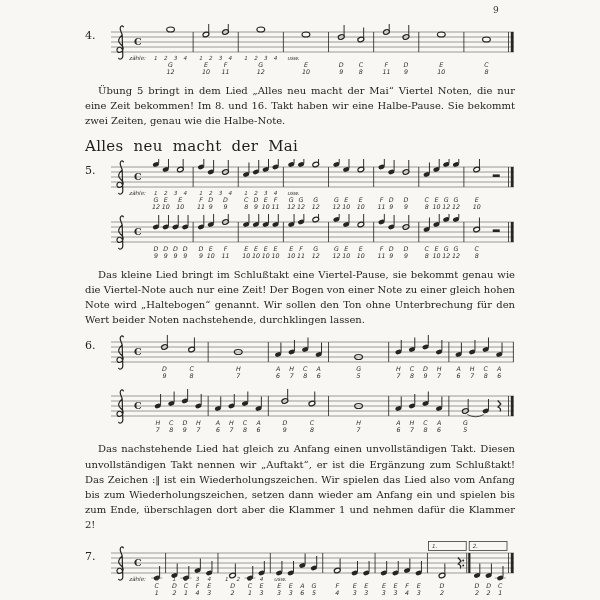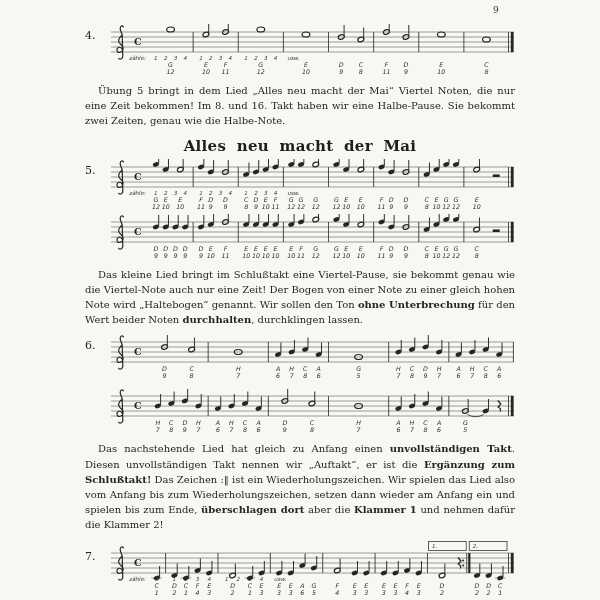--- a/index.html
+++ b/index.html
@@ -22,39 +22,39 @@
   }
   .sysrow.v7 .exnum{padding-top:11px;}
   svg.staff{display:block;}
   .para{
     margin:6px 0 0 0;
     font-size:10px;line-height:1.52;
     text-align:justify;text-indent:13px;
     color:#26261f;
   }
   h2.title{
-    font-size:15px;font-weight:bold;
-    text-align:center;word-spacing:5px;letter-spacing:0.3px;
+    font-size:15px;font-weight:normal;
+    text-align:left;word-spacing:5px;letter-spacing:0.3px;
     margin:8px 0 4px 0;color:#1f1f19;
   }
   h2.t-later{margin:13px 0 3px 0;}
   
   .sl{stroke:#6a6a62;stroke-width:0.65;}
   .bar{stroke:#3a3a33;stroke-width:0.9;}
   .ink{fill:#26261f;}
   .open{fill:none;stroke:#26261f;stroke-width:1.2;}
   .stem{stroke:#26261f;stroke-width:0.95;}
   .clef{fill:none;stroke:#26261f;stroke-width:1.2;stroke-linecap:round;}
   .ts{font-family:"DejaVu Serif",serif;font-weight:bold;font-size:9.5px;fill:#26261f;}
   .zl{font-family:"DejaVu Sans",sans-serif;font-style:italic;font-size:5.6px;fill:#3a3a33;}
   .nl{font-family:"DejaVu Sans",sans-serif;font-style:italic;font-size:6.3px;fill:#2e2e28;text-anchor:middle;}
   .rst{fill:none;stroke:#26261f;stroke-width:1.25;}
   .tie{fill:none;stroke:#26261f;stroke-width:0.8;}
   .volta{fill:none;stroke:#3a3a33;stroke-width:0.8;}
-  b{font-weight:bold;}
+  b{font-weight:normal;}
 </style>
 </head>
 <body>
 
 <div class="pnum">9</div>
 
 <div class="content">
 
   <div class="sysrow">
     <div class="exnum">4.</div>
@@ -525,21 +525,21 @@
         </g>
         <text class="nl" x="368.65625" y="37">C</text>
         <text class="nl" x="368.65625" y="44">8</text>
         <rect class="ink" x="384.71875" y="15.4" width="7" height="2.6"></rect>
         <line class="bar" x1="400.5" y1="8" x2="400.5" y2="28"></line>
         <rect class="ink" x="402.8" y="8" width="2.8" height="20"></rect>
       </svg>
   </div>
 
 
-  <p class="para"><span>Das kleine Lied bringt im Schlußtakt eine Viertel-Pause, sie bekommt genau wie die Viertel-Note auch nur eine Zeit! Der Bogen von einer Note zu einer gleich hohen Note wird „Haltebogen“ genannt. Wir sollen den Ton </span><b>ohne Unterbrechung</b><span> für den Wert beider Noten </span><b>durchhalten</b><span>, durchklingen lassen.</span></p>
+  <p class="para"><span>Das kleine Lied bringt im Schlußtakt eine Viertel-Pause, sie bekommt genau wie die Viertel-Note auch nur eine Zeit! Der Bogen von einer Note zu einer gleich hohen Note wird „Haltebogen“ genannt. Wir sollen den Ton </span><b>ohne Unterbrechung</b><span> für den Wert beider Noten </span><b>nachstehende</b><span>, durchklingen lassen.</span></p>
 
   <div class="sysrow" style="margin-top:7px">
     <div class="exnum">6.</div>
     <svg class="staff" width="407" height="47" viewBox="0 0 407 47">
         <line class="sl" x1="3" y1="8" x2="406" y2="8"></line>
         <line class="sl" x1="3" y1="13" x2="406" y2="13"></line>
         <line class="sl" x1="3" y1="18" x2="406" y2="18"></line>
         <line class="sl" x1="3" y1="23" x2="406" y2="23"></line>
         <line class="sl" x1="3" y1="28" x2="406" y2="28"></line>
         <path class="clef" d="

